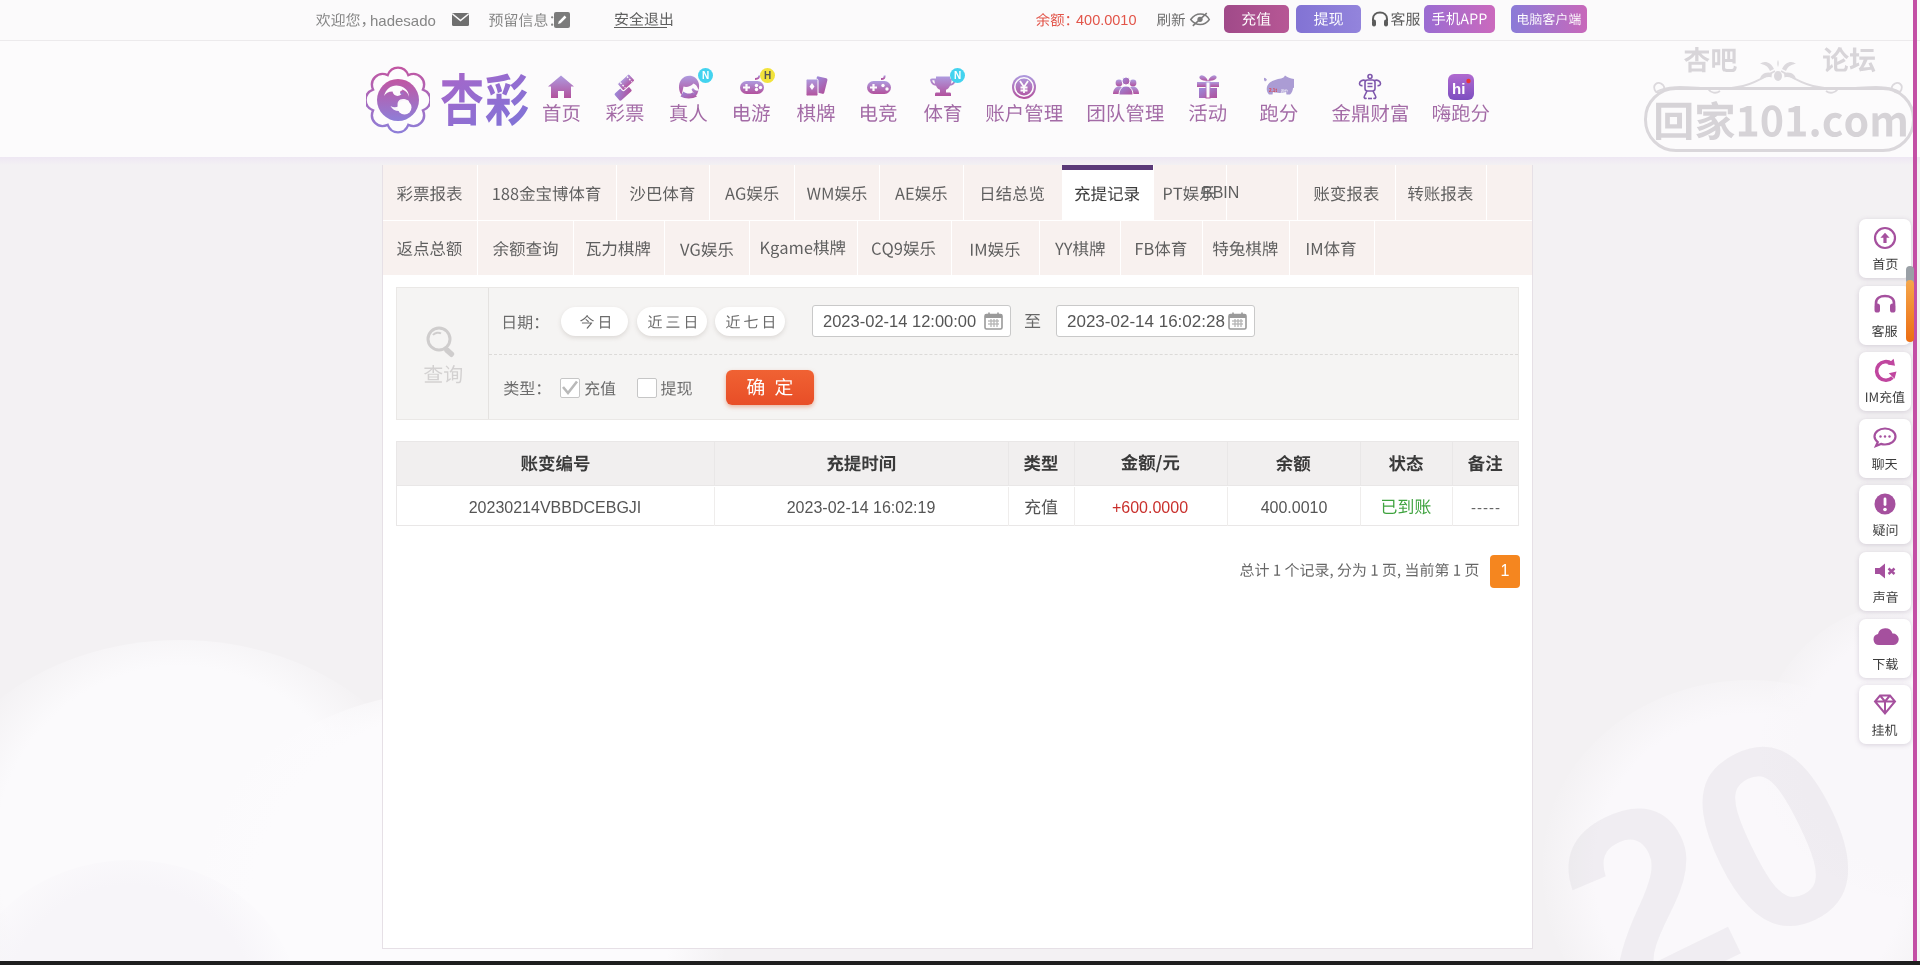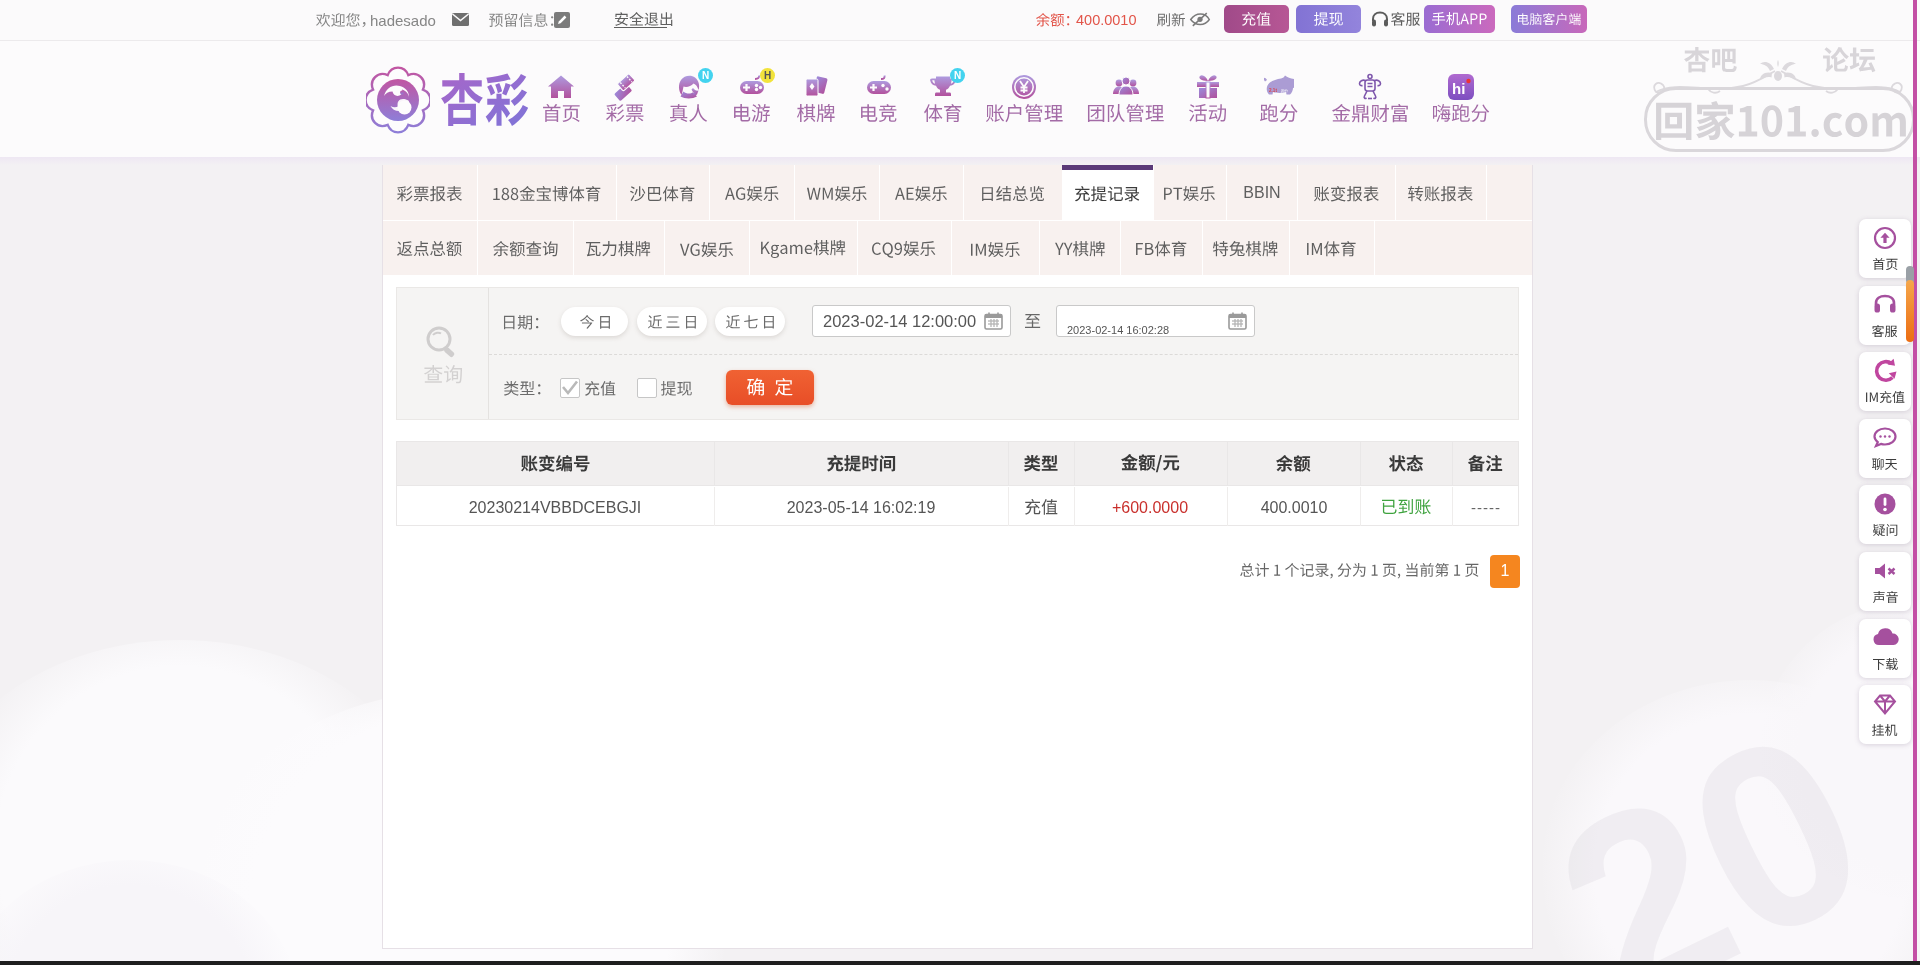--- a/index.html
+++ b/index.html
@@ -380,21 +380,21 @@
       <path d="M2.5 -5C2.9 -5.2 3.3 -5.2 5.6 -5.4C5.4 -2.5 4.6 -0.7 0.9 0.2C1.2 0.5 1.6 1 1.7 1.4C5.7 0.2 6.7 -2.1 7 -5.5L9.4 -5.6V-0.9C9.4 0.5 9.9 0.9 11.4 0.9C11.7 0.9 13.5 0.9 13.9 0.9C15.3 0.9 15.7 0.2 15.8 -2.3C15.4 -2.4 14.9 -2.6 14.6 -2.9C14.6 -0.6 14.4 -0.2 13.8 -0.2C13.4 -0.2 11.9 -0.2 11.6 -0.2C10.9 -0.2 10.8 -0.3 10.8 -0.9V-5.7L13.1 -5.8C13.5 -5.4 13.8 -5 14 -4.6L15.1 -5.4C14.3 -6.5 12.4 -8.2 10.9 -9.4L9.9 -8.8C10.6 -8.2 11.3 -7.6 12 -6.9L4.3 -6.5C5.3 -7.5 6.4 -8.7 7.3 -10H15.4V-11.2H1.1V-10H5.7C4.7 -8.7 3.6 -7.5 3.2 -7.1C2.8 -6.7 2.4 -6.4 2 -6.3C2.2 -6 2.4 -5.3 2.5 -5ZM7 -13.5C7.5 -12.8 8.1 -11.8 8.3 -11.2L9.6 -11.7C9.3 -12.3 8.8 -13.2 8.2 -13.9Z M24.4 -10.2H29.9V-8.9H24.4ZM24.4 -12.4H29.9V-11.1H24.4ZM23.2 -13.3V-7.9H31.1V-13.3ZM23.6 -4.9C23.3 -2.5 22.6 -0.6 21.1 0.6C21.4 0.7 21.8 1.1 22 1.3C22.9 0.5 23.6 -0.5 24 -1.7C25.1 0.6 26.8 1.1 29.3 1.1H32.1C32.2 0.7 32.4 0.2 32.5 -0C31.9 -0 29.7 -0 29.3 -0C28.7 -0 28.2 -0 27.7 -0.1V-2.7H31.2V-3.7H27.7V-5.7H32V-6.7H22.5V-5.7H26.5V-0.4C25.6 -0.9 24.9 -1.6 24.4 -3C24.5 -3.5 24.6 -4.1 24.7 -4.8ZM19.2 -13.8V-10.5H17.2V-9.4H19.2V-5.7C18.4 -5.5 17.6 -5.3 17 -5.1L17.3 -3.9L19.2 -4.5V-0.2C19.2 0 19.1 0.1 18.9 0.1C18.7 0.1 18.1 0.1 17.4 0.1C17.5 0.4 17.7 0.9 17.7 1.2C18.8 1.2 19.4 1.2 19.8 1C20.2 0.8 20.4 0.4 20.4 -0.2V-4.9L22.2 -5.5L22 -6.6L20.4 -6.1V-9.4H22.2V-10.5H20.4V-13.8Z M35 -12.7C36 -11.9 37.1 -10.8 37.6 -10L38.5 -10.9C38 -11.6 36.8 -12.7 35.9 -13.4ZM36.3 1V1C36.5 0.7 37 0.3 39.7 -1.6C39.6 -1.9 39.4 -2.4 39.3 -2.7L37.6 -1.5V-8.7H33.8V-7.5H36.4V-1.5C36.4 -0.7 35.9 -0.2 35.6 0.1C35.8 0.3 36.2 0.7 36.3 1ZM39.9 -12.7V-11.5H46.5V-7.3H40.2V-0.9C40.2 0.7 40.8 1.1 42.7 1.1C43.1 1.1 46 1.1 46.5 1.1C48.3 1.1 48.7 0.3 48.9 -2.4C48.5 -2.4 48 -2.7 47.7 -2.9C47.6 -0.5 47.4 -0.1 46.4 -0.1C45.8 -0.1 43.2 -0.1 42.8 -0.1C41.7 -0.1 41.5 -0.3 41.5 -0.9V-6.1H46.5V-5.2H47.7V-12.7Z M51.7 -5.2C52.8 -4.6 54.1 -3.7 54.7 -3.1L55.6 -3.9C54.9 -4.6 53.6 -5.4 52.6 -6ZM51.7 -12.9V-11.8H61.7L61.6 -10.3H52.2V-9.1H61.6L61.5 -7.6H50.6V-6.5H57.1V-3.5C54.7 -2.5 52.2 -1.5 50.6 -0.9L51.3 0.2C52.9 -0.5 55.1 -1.4 57.1 -2.3V-0C57.1 0.2 57 0.3 56.8 0.3C56.5 0.3 55.6 0.3 54.6 0.3C54.8 0.6 55 1 55 1.4C56.3 1.4 57.2 1.4 57.7 1.2C58.2 1 58.4 0.7 58.4 -0V-3.9C59.8 -1.7 61.8 -0.1 64.4 0.7C64.6 0.3 65 -0.1 65.2 -0.4C63.4 -0.9 61.9 -1.8 60.6 -2.9C61.7 -3.6 62.9 -4.5 63.9 -5.3L62.9 -6.1C62.1 -5.4 60.9 -4.4 59.9 -3.7C59.3 -4.4 58.8 -5.2 58.4 -6V-6.5H65V-7.6H62.8C62.9 -9.3 63 -11.4 63.1 -12.9L62.1 -13L61.9 -12.9Z" fill="#3c3c3c"></path>
     </svg>
   </div>
 <div class="abs" style="left:1226px;top:165px;width:1px;height:55px;background:#fff"></div>
 <div style="position:absolute;left:1164.0px;top:186.0px;">
     <svg width="51.0" height="15.1" viewBox="1.67 -13.76 51.00 15.10" style="display:block;overflow:visible">
       <path d="M1.7 0H3.2V-4.8H5.2C7.8 -4.8 9.6 -6 9.6 -8.5C9.6 -11.2 7.8 -12.1 5.1 -12.1H1.7ZM3.2 -6.1V-10.9H4.9C7 -10.9 8.1 -10.3 8.1 -8.5C8.1 -6.8 7.1 -6.1 5 -6.1Z M14.6 0H16.2V-10.8H19.8V-12.1H11V-10.8H14.6Z M28.7 -12H33.9V-9.7H28.7ZM27.6 -13.1V-8.6H35.1V-13.1ZM26.6 -4.2V-3.1H30.1C29.6 -1.5 28.5 -0.4 26 0.3C26.3 0.5 26.6 1 26.8 1.3C29.3 0.6 30.5 -0.6 31.2 -2.4C32 -0.6 33.5 0.7 35.5 1.3C35.7 1 36 0.5 36.3 0.3C34.3 -0.2 32.8 -1.4 32 -3.1H36.2V-4.2H31.6C31.7 -4.8 31.8 -5.4 31.8 -6H35.6V-7.1H27.2V-6H30.6C30.6 -5.4 30.5 -4.8 30.4 -4.2ZM25.6 -9.3C25.4 -7.2 25 -5.5 24.4 -4C23.9 -4.5 23.3 -4.9 22.7 -5.3C23 -6.5 23.3 -7.9 23.6 -9.3ZM21.4 -4.8C22.2 -4.2 23.1 -3.6 23.9 -2.9C23.1 -1.4 22.2 -0.4 21 0.2C21.3 0.5 21.6 0.9 21.8 1.2C23 0.4 24 -0.6 24.8 -2C25.4 -1.4 25.9 -0.9 26.2 -0.4L27.1 -1.4C26.7 -1.9 26.1 -2.6 25.4 -3.2C26.1 -5.1 26.6 -7.4 26.8 -10.4L26.1 -10.5L25.9 -10.5H23.8C24 -11.6 24.2 -12.7 24.3 -13.7L23.2 -13.8C23.1 -12.8 22.9 -11.6 22.7 -10.5H21V-9.3H22.5C22.2 -7.6 21.8 -6 21.4 -4.8Z M40.7 -4.6C39.9 -3.1 38.6 -1.6 37.5 -0.5C37.8 -0.3 38.2 0.1 38.5 0.3C39.6 -0.9 41 -2.6 41.9 -4.2ZM48.2 -4.1C49.5 -2.8 50.9 -0.9 51.5 0.2L52.7 -0.4C52 -1.5 50.5 -3.3 49.3 -4.6ZM39 -5.8C39.1 -5.9 39.8 -6 40.9 -6H44.8V-0.3C44.8 -0 44.7 0 44.4 0.1C44.1 0.1 43.1 0.1 42.1 0C42.3 0.4 42.5 0.9 42.5 1.3C43.9 1.3 44.8 1.3 45.3 1.1C45.9 0.9 46 0.5 46 -0.3V-6H52.1L52.1 -7.3H46V-10.6H44.8V-7.3H40.1C40.4 -8.5 40.7 -10 40.9 -11.5C44.5 -11.6 48.6 -11.9 51.3 -12.6L50.6 -13.7C48 -13 43.4 -12.7 39.6 -12.6C39.6 -10.7 39.2 -8.6 39.1 -8C38.9 -7.4 38.8 -7 38.5 -7C38.7 -6.6 38.9 -6.1 39 -5.8Z" fill="#5f5f5f"></path>
     </svg>
   </div>
 <div class="abs" style="left:1297px;top:165px;width:1px;height:55px;background:#fff"></div>
-<div class="abs" style="left:1262px;top:184px;width:120px;margin-left:-60px;text-align:center;font-size:16px;color:#5f5f5f">BBIN</div>
+<div class="abs" style="left:1262px;top:184px;width:120px;margin-left:-60px;text-align:left;font-size:16px;color:#5f5f5f">BBIN</div>
 <div class="abs" style="left:1395px;top:165px;width:1px;height:55px;background:#fff"></div>
 <div style="position:absolute;left:1313.6px;top:185.8px;">
     <svg width="64.8" height="15.4" viewBox="0.61 -14.01 64.84 15.41" style="display:block;overflow:visible">
       <path d="M3.5 -11V-6.3C3.5 -4.2 3.3 -1.2 0.6 0.5C0.8 0.7 1.2 1 1.3 1.2C4.2 -0.7 4.5 -3.8 4.5 -6.3V-11ZM4.1 -2.1C4.9 -1.2 5.8 0 6.1 0.8L7 0.1C6.6 -0.6 5.6 -1.8 4.9 -2.7ZM1.4 -13.1V-2.9H2.4V-12.1H5.6V-3H6.6V-13.1ZM13.9 -13.1C13.1 -11.5 11.6 -9.9 10.2 -8.9C10.5 -8.6 10.9 -8.2 11.1 -8C12.6 -9.1 14.1 -10.9 15 -12.8ZM8.2 1.4C8.5 1.2 9 1 12.2 -0.3C12.1 -0.6 12.1 -1.1 12.1 -1.4L9.6 -0.5V-6.3H11C11.7 -3.2 13.1 -0.5 15.1 1C15.3 0.6 15.7 0.2 15.9 0C14.1 -1.2 12.8 -3.6 12.1 -6.3H15.6V-7.4H9.6V-13.5H8.5V-7.4H7V-6.3H8.5V-0.7C8.5 -0 8 0.3 7.7 0.4C7.9 0.6 8.2 1.1 8.2 1.4Z M20.2 -10.4C19.7 -9.2 18.9 -8 18 -7.2C18.2 -7.1 18.7 -6.7 18.9 -6.6C19.8 -7.4 20.7 -8.7 21.3 -10.1ZM27.9 -9.8C28.9 -8.8 30.1 -7.4 30.7 -6.5L31.7 -7.2C31.1 -8 29.9 -9.4 28.8 -10.3ZM23.6 -13.7C23.9 -13.2 24.3 -12.7 24.5 -12.2H17.7V-11.1H22.2V-6.1H23.5V-11.1H26V-6.1H27.2V-11.1H31.8V-12.2H25.9C25.6 -12.7 25.2 -13.5 24.8 -14ZM18.7 -5.6V-4.5H20C20.9 -3.2 22.1 -2.1 23.5 -1.2C21.6 -0.5 19.5 -0 17.4 0.3C17.6 0.5 17.9 1 18 1.4C20.3 1 22.7 0.4 24.7 -0.6C26.7 0.4 29 1 31.6 1.4C31.7 1 32 0.5 32.3 0.3C29.9 0 27.8 -0.5 26 -1.2C27.7 -2.2 29.1 -3.5 30.1 -5.1L29.3 -5.6L29.1 -5.6ZM21.4 -4.5H28.2C27.4 -3.4 26.2 -2.5 24.8 -1.8C23.4 -2.5 22.2 -3.4 21.4 -4.5Z M40 -13.3V1.3H41.2V-6.5H41.7C42.3 -4.8 43.2 -3.2 44.3 -1.8C43.4 -0.9 42.5 -0.1 41.3 0.4C41.6 0.7 42 1.1 42.1 1.4C43.3 0.8 44.2 -0 45.1 -0.9C46 0 46.9 0.7 48 1.3C48.2 1 48.6 0.5 48.9 0.2C47.8 -0.2 46.8 -1 45.9 -1.9C47.1 -3.5 47.9 -5.4 48.3 -7.4L47.5 -7.7L47.3 -7.7H41.2V-12.1H46.5C46.4 -10.7 46.3 -10 46.1 -9.8C46 -9.7 45.8 -9.7 45.4 -9.7C45.1 -9.7 44 -9.7 42.9 -9.8C43.1 -9.5 43.3 -9.1 43.3 -8.7C44.4 -8.7 45.4 -8.7 46 -8.7C46.5 -8.7 46.9 -8.8 47.2 -9.1C47.5 -9.5 47.7 -10.4 47.8 -12.8C47.8 -13 47.8 -13.3 47.8 -13.3ZM42.9 -6.5H46.8C46.4 -5.2 45.9 -3.9 45 -2.8C44.1 -3.9 43.4 -5.2 42.9 -6.5ZM36.1 -13.9V-10.5H33.8V-9.3H36.1V-5.8L33.5 -5.1L33.9 -3.9L36.1 -4.5V-0.2C36.1 0.1 36 0.1 35.7 0.1C35.5 0.1 34.6 0.2 33.7 0.1C33.9 0.5 34.1 1 34.1 1.3C35.4 1.3 36.2 1.3 36.7 1.1C37.2 0.9 37.4 0.5 37.4 -0.2V-4.9L39.4 -5.5L39.2 -6.7L37.4 -6.2V-9.3H39.3V-10.5H37.4V-13.9Z M53.7 1.3C54 1.1 54.6 0.8 59.3 -0.6C59.2 -0.9 59.1 -1.4 59.1 -1.7L55 -0.5V-4.1C56 -4.8 56.9 -5.6 57.6 -6.4C58.9 -2.9 61.2 -0.4 64.6 0.8C64.8 0.4 65.2 -0 65.5 -0.3C63.8 -0.8 62.4 -1.6 61.3 -2.7C62.3 -3.3 63.5 -4.2 64.5 -5L63.5 -5.7C62.7 -5 61.6 -4.1 60.6 -3.4C59.9 -4.3 59.3 -5.3 58.8 -6.4H64.9V-7.4H58.3V-8.9H63.7V-9.9H58.3V-11.3H64.4V-12.4H58.3V-13.9H57.1V-12.4H51.2V-11.3H57.1V-9.9H52.1V-8.9H57.1V-7.4H50.6V-6.4H56.1C54.5 -5 52.1 -3.7 50.1 -3C50.4 -2.8 50.7 -2.3 50.9 -2C51.8 -2.3 52.8 -2.8 53.8 -3.3V-0.9C53.8 -0.2 53.4 0 53.1 0.2C53.3 0.4 53.6 1 53.7 1.3Z" fill="#5f5f5f"></path>
     </svg>
   </div>
 <div class="abs" style="left:1486px;top:165px;width:1px;height:55px;background:#fff"></div>
 <div style="position:absolute;left:1408.1px;top:185.9px;">
     <svg width="64.8" height="15.3" viewBox="0.66 -13.86 64.80 15.26" style="display:block;overflow:visible">
       <path d="M1.3 -5.5C1.5 -5.6 2 -5.7 2.5 -5.7H4V-3.3L0.7 -2.8L0.9 -1.6L4 -2.1V1.3H5.2V-2.4L7.4 -2.8L7.4 -3.9L5.2 -3.5V-5.7H6.9V-6.8H5.2V-9.4H4V-6.8H2.4C2.9 -8 3.4 -9.4 3.9 -10.8H6.9V-11.9H4.2C4.4 -12.5 4.5 -13.1 4.6 -13.6L3.4 -13.9C3.3 -13.2 3.2 -12.6 3 -11.9H0.8V-10.8H2.7C2.3 -9.4 1.9 -8.3 1.8 -7.9C1.5 -7.2 1.2 -6.6 1 -6.6C1.1 -6.3 1.3 -5.7 1.3 -5.5ZM7 -8.8V-7.7H9.5C9.1 -6.5 8.8 -5.4 8.5 -4.6H13.2C12.6 -3.8 11.9 -2.8 11.3 -1.9C10.7 -2.3 10.1 -2.6 9.6 -3L8.8 -2.2C10.4 -1.2 12.4 0.4 13.4 1.3L14.2 0.4C13.7 -0.1 13 -0.7 12.2 -1.3C13.2 -2.6 14.4 -4.2 15.2 -5.4L14.3 -5.8L14.1 -5.7H10.2L10.7 -7.7H15.8V-8.8H11.1L11.6 -10.8H15.2V-11.9H11.9L12.4 -13.7L11.1 -13.9L10.7 -11.9H7.7V-10.8H10.3L9.8 -8.8Z M20 -11V-6.3C20 -4.2 19.8 -1.2 17.1 0.5C17.3 0.7 17.7 1 17.8 1.2C20.7 -0.7 21 -3.8 21 -6.3V-11ZM20.6 -2.1C21.4 -1.2 22.3 0 22.6 0.8L23.5 0.1C23.1 -0.6 22.1 -1.8 21.4 -2.7ZM17.9 -13.1V-2.9H18.9V-12.1H22.1V-3H23.1V-13.1ZM30.4 -13.1C29.6 -11.5 28.1 -9.9 26.7 -8.9C27 -8.6 27.4 -8.2 27.6 -8C29.1 -9.1 30.6 -10.9 31.5 -12.8ZM24.8 1.4C25 1.2 25.5 1 28.7 -0.3C28.6 -0.6 28.6 -1.1 28.6 -1.4L26.1 -0.5V-6.3H27.5C28.2 -3.2 29.6 -0.5 31.6 1C31.8 0.6 32.2 0.2 32.4 0C30.6 -1.2 29.3 -3.6 28.6 -6.3H32.1V-7.4H26.1V-13.5H25V-7.4H23.5V-6.3H25V-0.7C25 -0 24.5 0.3 24.2 0.4C24.4 0.6 24.7 1.1 24.8 1.4Z M40 -13.3V1.3H41.2V-6.5H41.7C42.3 -4.8 43.2 -3.2 44.3 -1.8C43.4 -0.9 42.5 -0.1 41.3 0.4C41.6 0.7 42 1.1 42.1 1.4C43.3 0.8 44.2 -0 45.1 -0.9C46 0 46.9 0.7 48 1.3C48.2 1 48.6 0.5 48.9 0.2C47.8 -0.2 46.8 -1 45.9 -1.9C47.1 -3.5 47.9 -5.4 48.3 -7.4L47.5 -7.7L47.3 -7.7H41.2V-12.1H46.5C46.4 -10.7 46.3 -10 46.1 -9.8C46 -9.7 45.8 -9.7 45.4 -9.7C45.1 -9.7 44 -9.7 42.9 -9.8C43.1 -9.5 43.3 -9.1 43.3 -8.7C44.4 -8.7 45.4 -8.7 46 -8.7C46.5 -8.7 46.9 -8.8 47.2 -9.1C47.5 -9.5 47.7 -10.4 47.8 -12.8C47.8 -13 47.8 -13.3 47.8 -13.3ZM42.9 -6.5H46.8C46.4 -5.2 45.9 -3.9 45 -2.8C44.1 -3.9 43.4 -5.2 42.9 -6.5ZM36.1 -13.9V-10.5H33.8V-9.3H36.1V-5.8L33.5 -5.1L33.9 -3.9L36.1 -4.5V-0.2C36.1 0.1 36 0.1 35.7 0.1C35.5 0.1 34.6 0.2 33.7 0.1C33.9 0.5 34.1 1 34.1 1.3C35.4 1.3 36.2 1.3 36.7 1.1C37.2 0.9 37.4 0.5 37.4 -0.2V-4.9L39.4 -5.5L39.2 -6.7L37.4 -6.2V-9.3H39.3V-10.5H37.4V-13.9Z M53.7 1.3C54 1.1 54.6 0.8 59.3 -0.6C59.2 -0.9 59.1 -1.4 59.1 -1.7L55 -0.5V-4.1C56 -4.8 56.9 -5.6 57.6 -6.4C58.9 -2.9 61.2 -0.4 64.6 0.8C64.8 0.4 65.2 -0 65.5 -0.3C63.8 -0.8 62.4 -1.6 61.3 -2.7C62.3 -3.3 63.5 -4.2 64.5 -5L63.5 -5.7C62.7 -5 61.6 -4.1 60.6 -3.4C59.9 -4.3 59.3 -5.3 58.8 -6.4H64.9V-7.4H58.3V-8.9H63.7V-9.9H58.3V-11.3H64.4V-12.4H58.3V-13.9H57.1V-12.4H51.2V-11.3H57.1V-9.9H52.1V-8.9H57.1V-7.4H50.6V-6.4H56.1C54.5 -5 52.1 -3.7 50.1 -3C50.4 -2.8 50.7 -2.3 50.9 -2C51.8 -2.3 52.8 -2.8 53.8 -3.3V-0.9C53.8 -0.2 53.4 0 53.1 0.2C53.3 0.4 53.6 1 53.7 1.3Z" fill="#5f5f5f"></path>
@@ -517,21 +517,21 @@
       <line x1="10" y1="7" x2="10" y2="15"></line>
       <line x1="13" y1="7" x2="13" y2="15"></line>
     </g>
   </svg>
 <div style="position:absolute;left:1025.4px;top:314.0px;">
     <svg width="15.2" height="14.0" viewBox="0.92 -13.35 15.20 14.04" style="display:block;overflow:visible">
       <path d="M2.5 -7.2C3.1 -7.4 4 -7.4 13.3 -7.9C13.7 -7.4 14.1 -7 14.4 -6.6L15.5 -7.4C14.6 -8.6 12.6 -10.3 11.1 -11.4L10.1 -10.7C10.8 -10.2 11.5 -9.6 12.2 -8.9L4.3 -8.6C5.4 -9.6 6.5 -10.8 7.5 -12.1H15.6V-13.3H1.3V-12.1H5.8C4.8 -10.8 3.7 -9.6 3.2 -9.2C2.8 -8.8 2.4 -8.5 2.1 -8.4C2.2 -8.1 2.4 -7.5 2.5 -7.2ZM7.8 -7.1V-4.8H2.4V-3.7H7.8V-0.5H0.9V0.7H16.1V-0.5H9.1V-3.7H14.7V-4.8H9.1V-7.1Z" fill="#666"></path>
     </svg>
   </div>
 <div class="abs" style="left:1056px;top:305px;width:199px;height:32px;background:#fff;border:1px solid #c9c9c9;border-radius:3px"></div>
-<div class="abs" style="left:1067px;top:324px;font-size:11px;color:#555">2023-02-14 16:02:28</div>
+<div class="abs" style="left:1067px;top:312.0px;font-size:17px;color:#555">2023-02-14 16:02:28</div>
 <svg class="abs" style="left:1228px;top:312px" width="19" height="18" viewBox="0 0 19 18">
 <rect x="1" y="2.5" width="17" height="14.5" rx="1.5" fill="none" stroke="#9a9a9a" stroke-width="1.6"></rect>
 <rect x="1" y="2.5" width="17" height="3.5" fill="#9a9a9a"></rect>
 <line x1="5" y1="0.5" x2="5" y2="4" stroke="#9a9a9a" stroke-width="1.6"></line>
 <line x1="14" y1="0.5" x2="14" y2="4" stroke="#9a9a9a" stroke-width="1.6"></line>
 <g stroke="#b5b5b5" stroke-width="1.3">
 <line x1="4" y1="9" x2="15" y2="9"></line>
       <line x1="4" y1="12" x2="15" y2="12"></line>
 <line x1="7" y1="7" x2="7" y2="15"></line>
       <line x1="10" y1="7" x2="10" y2="15"></line>
@@ -608,21 +608,21 @@
     <svg width="34.1" height="16.6" viewBox="0.49 -15.05 34.11 16.61" style="display:block;overflow:visible">
       <path d="M12.9 -13.6C13.6 -12.6 14.4 -11.3 14.8 -10.5L16.5 -11.5C16.1 -12.3 15.2 -13.6 14.5 -14.5ZM0.5 -3.9 1.6 -2.1C2.3 -2.7 3.1 -3.4 3.9 -4.1V1.5H6V0.4C6.5 0.7 7.1 1.2 7.4 1.6C9.6 -0.3 10.8 -2.5 11.4 -4.8C12.4 -2.1 13.7 0.1 15.7 1.5C16 0.9 16.7 0.1 17.2 -0.2C14.8 -1.8 13.2 -4.6 12.4 -7.9H16.7V-10H12.1V-10.4V-14.8H10V-10.4V-10H6.4V-7.9H9.9C9.6 -5.3 8.7 -2.5 6 -0V-14.9H3.9V-10.1C3.5 -10.9 2.8 -11.9 2.2 -12.7L0.6 -11.7C1.3 -10.6 2.2 -9.2 2.5 -8.3L3.9 -9.1V-6.6C2.6 -5.6 1.3 -4.5 0.5 -3.9Z M24.1 -6.9C25.1 -6.3 26.4 -5.4 27 -4.8L28.9 -6C28.2 -6.6 26.9 -7.4 25.9 -7.9ZM22.1 -4.3V-1.3C22.1 0.6 22.7 1.2 25.2 1.2C25.7 1.2 28 1.2 28.6 1.2C30.5 1.2 31.2 0.6 31.4 -1.9C30.8 -2.1 29.9 -2.4 29.5 -2.7C29.4 -0.9 29.3 -0.7 28.4 -0.7C27.8 -0.7 25.8 -0.7 25.4 -0.7C24.4 -0.7 24.2 -0.7 24.2 -1.3V-4.3ZM24.6 -4.5C25.5 -3.6 26.6 -2.3 27 -1.5L28.8 -2.6C28.2 -3.4 27.1 -4.6 26.2 -5.4ZM30.5 -4C31.3 -2.5 32.1 -0.4 32.4 0.8L34.4 0.1C34.1 -1.2 33.1 -3.1 32.3 -4.6ZM19.8 -4.4C19.5 -2.9 18.9 -1.2 18.2 0L20.1 1C20.8 -0.3 21.3 -2.2 21.7 -3.8ZM25.2 -15.1C25.2 -14.2 25.1 -13.4 24.9 -12.6H18.3V-10.7H24.3C23.5 -8.8 21.8 -7.3 18.1 -6.3C18.6 -5.9 19.1 -5.1 19.3 -4.6C23.7 -5.8 25.6 -7.9 26.5 -10.4C27.9 -7.6 29.9 -5.7 33.2 -4.8C33.5 -5.4 34.1 -6.3 34.6 -6.7C31.8 -7.4 29.8 -8.7 28.6 -10.7H34.2V-12.6H27.1C27.2 -13.4 27.3 -14.2 27.4 -15.1Z" fill="#3a3a3a"></path>
     </svg>
   </div>
 <div style="position:absolute;left:1468.4px;top:454.7px;">
     <svg width="34.2" height="16.5" viewBox="0.30 -14.95 34.20 16.52" style="display:block;overflow:visible">
       <path d="M11.2 -11.7C10.5 -11 9.6 -10.5 8.6 -10C7.6 -10.5 6.7 -11 6 -11.6L6.1 -11.7ZM6.3 -14.9C5.4 -13.5 3.6 -11.9 1 -10.8C1.5 -10.5 2.1 -9.7 2.4 -9.2C3.2 -9.6 3.8 -10 4.4 -10.4C5 -9.9 5.6 -9.5 6.3 -9.1C4.5 -8.5 2.4 -8.1 0.3 -7.9C0.6 -7.4 1.1 -6.5 1.2 -5.9L2.6 -6.1V1.6H4.8V1.1H12.4V1.6H14.7V-6.2H3C5 -6.6 7 -7.1 8.7 -7.9C10.9 -7 13.4 -6.4 16 -6.1C16.2 -6.7 16.8 -7.6 17.3 -8.1C15.1 -8.3 12.9 -8.6 11.1 -9.2C12.5 -10.1 13.8 -11.3 14.6 -12.7L13.2 -13.6L12.9 -13.5H7.8C8.1 -13.8 8.3 -14.1 8.5 -14.5ZM4.8 -1.8H7.6V-0.7H4.8ZM4.8 -3.5V-4.4H7.6V-3.5ZM12.4 -1.8V-0.7H9.8V-1.8ZM12.4 -3.5H9.8V-4.4H12.4Z M19.1 -13.1C20.2 -12.6 21.6 -11.7 22.4 -11.2L23.6 -12.9C22.8 -13.4 21.3 -14.2 20.3 -14.7ZM18.1 -8.2C19.2 -7.7 20.7 -6.9 21.4 -6.3L22.6 -8.1C21.8 -8.6 20.3 -9.3 19.2 -9.8ZM18.6 0 20.4 1.4C21.4 -0.3 22.5 -2.3 23.4 -4.1L21.9 -5.5C20.9 -3.5 19.5 -1.3 18.6 0ZM27.1 -14.3C27.5 -13.5 28 -12.4 28.3 -11.6H23.6V-9.6H27.8V-6.5H24.3V-4.5H27.8V-0.9H23.1V1.1H34.5V-0.9H30V-4.5H33.4V-6.5H30V-9.6H34V-11.6H28.7L30.4 -12.2C30.1 -13 29.5 -14.1 29 -14.9Z" fill="#3a3a3a"></path>
     </svg>
   </div>
 <div class="abs" style="left:555px;top:499px;width:320px;margin-left:-160px;text-align:center;font-size:16px;color:#555">20230214VBBDCEBGJI</div>
-<div class="abs" style="left:861px;top:499px;width:320px;margin-left:-160px;text-align:center;font-size:16px;color:#555">2023-05-14 16:02:19</div>
+<div class="abs" style="left:861px;top:499px;width:320px;margin-left:-160px;text-align:center;font-size:16px;color:#555">2023-02-14 16:02:19</div>
 <div style="position:absolute;left:1024.8px;top:499.1px;">
     <svg width="32.4" height="15.7" viewBox="0.94 -14.35 32.35 15.74" style="display:block;overflow:visible">
       <path d="M2.6 -5.2C3 -5.3 3.5 -5.4 5.8 -5.6C5.5 -2.6 4.7 -0.7 0.9 0.3C1.2 0.5 1.6 1.1 1.7 1.4C5.9 0.2 6.9 -2.1 7.2 -5.6L9.7 -5.8V-0.9C9.7 0.5 10.2 1 11.7 1C12.1 1 14 1 14.3 1C15.8 1 16.1 0.3 16.3 -2.4C15.9 -2.5 15.4 -2.7 15.1 -3C15 -0.6 14.9 -0.3 14.2 -0.3C13.8 -0.3 12.2 -0.3 11.9 -0.3C11.2 -0.3 11.1 -0.4 11.1 -0.9V-5.8L13.5 -6C13.9 -5.5 14.2 -5.1 14.5 -4.8L15.6 -5.5C14.7 -6.7 12.8 -8.5 11.2 -9.7L10.2 -9.1C10.9 -8.5 11.7 -7.8 12.4 -7.1L4.4 -6.7C5.5 -7.7 6.6 -9 7.6 -10.3H15.9V-11.6H1.1V-10.3H5.8C4.8 -8.9 3.7 -7.7 3.3 -7.3C2.8 -6.9 2.4 -6.6 2.1 -6.5C2.3 -6.1 2.5 -5.5 2.6 -5.2ZM7.2 -14C7.7 -13.2 8.3 -12.2 8.6 -11.6L9.9 -12C9.6 -12.6 9 -13.6 8.5 -14.3Z M27.2 -14.3C27.1 -13.8 27 -13.2 27 -12.5H22.6V-11.4H26.8C26.7 -10.8 26.6 -10.3 26.4 -9.8H23.5V-0.2H21.9V0.9H33.3V-0.2H31.8V-9.8H27.6C27.7 -10.3 27.9 -10.8 28 -11.4H32.8V-12.5H28.2L28.5 -14.2ZM24.6 -0.2V-1.6H30.6V-0.2ZM24.6 -6.4H30.6V-5H24.6ZM24.6 -7.4V-8.8H30.6V-7.4ZM24.6 -4.1H30.6V-2.6H24.6ZM21.5 -14.3C20.6 -11.7 19.1 -9.1 17.5 -7.5C17.8 -7.2 18.1 -6.5 18.3 -6.2C18.8 -6.8 19.2 -7.4 19.7 -8.1V1.4H20.9V-10C21.6 -11.2 22.2 -12.6 22.7 -13.9Z" fill="#555"></path>
     </svg>
   </div>
 <div class="abs" style="left:1150px;top:499px;width:320px;margin-left:-160px;text-align:center;font-size:16px;color:#c9302c">+600.0000</div>
 <div class="abs" style="left:1294px;top:499px;width:320px;margin-left:-160px;text-align:center;font-size:16px;color:#555">400.0010</div>
 <div style="position:absolute;left:1381.6px;top:499.3px;">
     <svg width="48.8" height="15.5" viewBox="1.58 -14.01 48.82 15.45" style="display:block;overflow:visible">
       <path d="M1.6 -13.2V-12H12.7V-7.5H3.8V-10.3H2.5V-1.7C2.5 0.4 3.3 0.9 6.1 0.9C6.7 0.9 11.8 0.9 12.5 0.9C15.3 0.9 15.9 -0.1 16.2 -3.2C15.8 -3.2 15.2 -3.5 14.9 -3.7C14.7 -1 14.4 -0.4 12.5 -0.4C11.4 -0.4 6.9 -0.4 6 -0.4C4.2 -0.4 3.8 -0.6 3.8 -1.7V-6.2H12.7V-5.4H14V-13.2Z M27.9 -12.8V-2.5H29.1V-12.8ZM31.3 -14V-0.6C31.3 -0.3 31.2 -0.3 30.9 -0.3C30.6 -0.2 29.7 -0.2 28.7 -0.3C28.9 0.1 29.1 0.6 29.1 1C30.4 1 31.3 1 31.8 0.7C32.3 0.5 32.5 0.2 32.5 -0.6V-14ZM18.1 -0.7 18.3 0.5C20.6 0.1 23.8 -0.5 26.8 -1.1L26.8 -2.3L23.2 -1.6V-4.3H26.6V-5.4H23.2V-7.2H22V-5.4H18.6V-4.3H22V-1.4ZM19 -7.5C19.4 -7.7 20.1 -7.7 25.4 -8.2C25.6 -7.8 25.8 -7.5 26 -7.2L26.9 -7.8C26.5 -8.8 25.3 -10.3 24.4 -11.5L23.4 -10.9C23.9 -10.4 24.3 -9.8 24.7 -9.2L20.4 -8.9C21.1 -9.8 21.8 -10.9 22.3 -12H26.9V-13.2H18.2V-12H20.9C20.4 -10.8 19.7 -9.7 19.4 -9.4C19.1 -9 18.9 -8.7 18.6 -8.7C18.8 -8.3 18.9 -7.7 19 -7.5Z M37.6 -11.3V-6.5C37.6 -4.3 37.5 -1.2 34.6 0.5C34.9 0.7 35.2 1.1 35.3 1.3C38.3 -0.7 38.6 -4 38.6 -6.5V-11.3ZM38.2 -2.2C39 -1.3 39.9 0 40.3 0.8L41.2 0.1C40.8 -0.6 39.8 -1.9 39 -2.8ZM35.4 -13.5V-3H36.4V-12.4H39.7V-3.1H40.8V-13.5ZM48.3 -13.5C47.4 -11.8 46 -10.2 44.5 -9.1C44.8 -8.9 45.2 -8.4 45.4 -8.2C46.9 -9.4 48.5 -11.2 49.5 -13.2ZM42.5 1.4C42.8 1.2 43.3 1 46.5 -0.3C46.5 -0.6 46.4 -1.1 46.4 -1.4L43.9 -0.5V-6.5H45.3C46.1 -3.2 47.5 -0.5 49.5 1C49.7 0.7 50.1 0.2 50.4 0C48.5 -1.2 47.2 -3.7 46.5 -6.5H50.1V-7.7H43.9V-13.9H42.7V-7.7H41.2V-6.5H42.7V-0.7C42.7 -0 42.3 0.3 42 0.4C42.2 0.7 42.4 1.2 42.5 1.4Z" fill="#3fa33f"></path>

